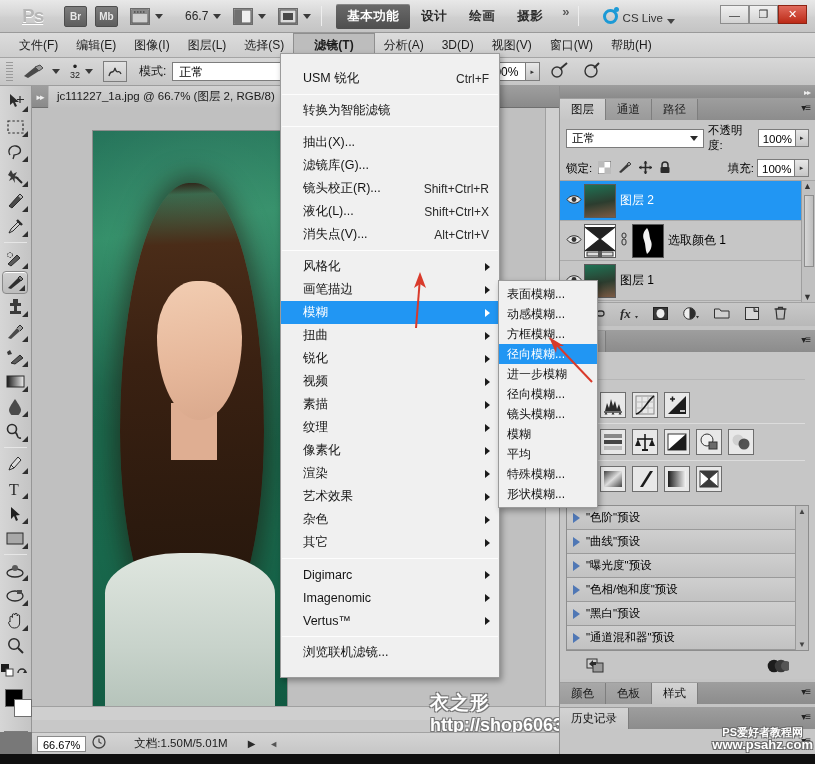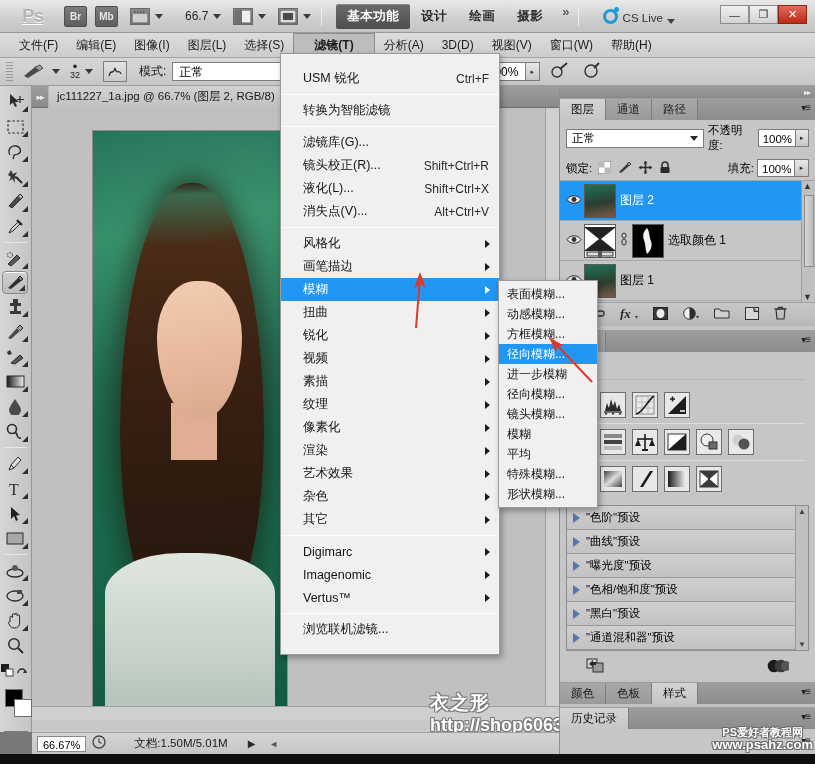--- a/index.html
+++ b/index.html
@@ -943,20 +943,23 @@
     <div class="mi">
       <span>USM 锐化</span>
       <span class="acc">Ctrl+F</span>
     </div>
     <div class="mi-sep"></div>
     <div class="mi">
       <span>转换为智能滤镜</span>
     </div>
     <div class="mi-sep"></div>
     <div class="mi">
+      <span>抽出(X)...</span>
+    </div>
+    <div class="mi">
       <span>滤镜库(G)...</span>
     </div>
     <div class="mi">
       <span>镜头校正(R)...</span>
       <span class="acc">Shift+Ctrl+R</span>
     </div>
     <div class="mi">
       <span>液化(L)...</span>
       <span class="acc">Shift+Ctrl+X</span>
     </div>

